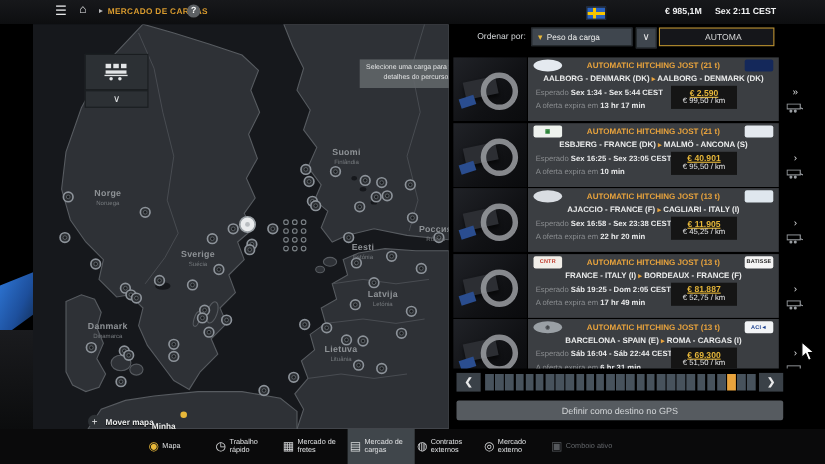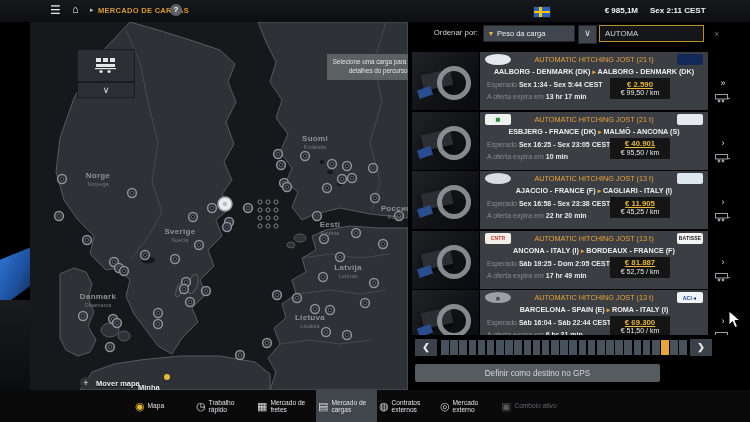--- a/index.html
+++ b/index.html
@@ -53,41 +53,41 @@
   #sort-label{left:404px;top:28px;width:74px;text-align:right;font-size:7.8px;color:#cfd2d4;}
   #sort-dropdown{left:483px;top:25px;width:92px;height:17px;background:#3f464e;border:1px solid #23272b;
     display:flex;align-items:center;gap:4px;padding:0 5px;box-sizing:border-box;}
   #weight-icon{color:#e8b83a;font-size:8px;}
   #sort-value{color:#eceded;font-size:7.5px;}
   #sort-chevron-btn{left:578px;top:25px;width:17px;height:17px;background:#3f464e;border:1px solid #23272b;
     color:#e8e9ea;font-size:9px;text-align:center;line-height:15px;}
   #search-box{left:599px;top:25px;width:105px;height:17px;background:#15161a;border:1px solid #b98f2e;
     display:flex;align-items:center;box-sizing:border-box;padding:0 5px;}
   #search-input{flex:1;background:transparent;border:0;outline:0;color:#d8d9da;font-size:7.8px;
-    font-family:"Liberation Sans",sans-serif;padding:0;}
+    font-family:"Liberation Sans",sans-serif;padding:0;margin-left:36px;}
   #search-clear{color:#6f7377;font-size:9px;}
 
   
   #cargo-list{left:412px;top:52px;width:322px;height:283px;overflow:hidden;}
   .cargo-item{position:relative;width:322px;height:58px;margin-bottom:1.5px;}
   .cargo-thumb{position:absolute;left:0;top:0;width:67px;height:58px;
     background:linear-gradient(135deg,#202227 0%,#101114 60%,#0a0b0d 100%);overflow:hidden;}
   .thumb-ring{position:absolute;right:8px;top:14px;width:24px;height:24px;border-radius:50%;
     border:5px solid #9b9ea2;opacity:.85;}
   .thumb-body{position:absolute;left:10px;top:20px;width:30px;height:16px;background:#2c2e33;
     transform:rotate(-12deg);box-shadow:0 3px 4px rgba(0,0,0,.6);}
   .thumb-blue{position:absolute;left:6px;top:36px;width:14px;height:9px;background:#2a4d8f;transform:rotate(-18deg);}
   .cargo-card{position:absolute;left:68px;top:0;width:228px;height:58px;background:#3b3e42;}
   .cargo-title-row{position:absolute;left:0;top:2px;width:100%;height:12px;}
   .cargo-logo{position:absolute;top:0;width:26px;height:11px;font-size:5px;font-weight:bold;
     display:flex;align-items:center;justify-content:center;overflow:hidden;letter-spacing:.2px;}
   .logo-left{left:5px;}
   .logo-right{right:5px;}
   .cargo-title{position:absolute;left:34px;right:34px;top:1px;text-align:center;
-    color:#e8a33d;font-size:7.3px;font-weight:normal;white-space:nowrap;}
+    color:#e8a33d;font-size:7.3px;font-weight:bold;white-space:nowrap;}
   .cargo-route{position:absolute;left:0;top:15px;width:100%;text-align:center;color:#eceded;
     font-size:7.2px;font-weight:bold;white-space:nowrap;}
   .route-arrow{color:#e8a33d;font-size:6.5px;}
   .cargo-line1{position:absolute;left:7px;top:29px;font-size:7px;color:#8a8d90;white-space:nowrap;}
   .cargo-line2{position:absolute;left:7px;top:41px;font-size:7px;color:#8a8d90;white-space:nowrap;}
   .cargo-line1 b,.cargo-line2 b{color:#e9eaeb;}
   .price-box{position:absolute;left:130px;top:26px;width:60px;height:21px;background:#151515;
     display:flex;flex-direction:column;align-items:center;justify-content:center;gap:1px;}
   .price-main{color:#e8b83a;font-size:7.8px;font-weight:bold;line-height:1;text-decoration:underline;}
   .price-km{color:#e9eaeb;font-size:7px;line-height:1;}
@@ -99,21 +99,21 @@
   #h-scrollbar{left:415px;top:339px;width:297px;height:17px;}
   .sb-arrow{position:absolute;top:0;width:22px;height:17px;background:#3a4148;color:#e9eaeb;
     font-size:9px;font-weight:bold;text-align:center;line-height:17px;}
   #sb-left{left:0;}
   #sb-right{left:275px;}
   #scroll-segments{position:absolute;left:26px;top:1px;width:246px;height:15px;display:flex;gap:1.6px;}
   .sb-seg{flex:1;background:#47525c;}
   .sb-seg.active{background:#e8a33d;}
 
   
-  #gps-btn{left:415px;top:364px;width:245px;height:18px;background:#565b60;border-radius:2px;
+  #gps-btn{left:415px;top:364px;width:297px;height:18px;background:#565b60;border-radius:2px;
     color:#d3d6d8;font-size:8.2px;display:flex;align-items:center;justify-content:center;}
 
   
   #navbar{left:0;top:390px;width:750px;height:32px;background:#0a0a0b;}
   #nav-items{position:absolute;left:133px;top:0;height:32px;display:flex;}
   .nav-item{position:relative;width:61px;height:32px;display:flex;align-items:center;gap:3px;
     padding:0 2px;box-sizing:border-box;}
   .nav-item.active{background:#40464b;}
   .nav-icon{font-size:11px;line-height:1;flex:none;}
   .nav-label{font-size:6.6px;line-height:1.1;color:#dfe1e3;}
@@ -599,21 +599,21 @@
           <div class="thumb-ring"></div>
           <div class="thumb-blue"></div>
       </div>
       <div class="cargo-card">
         <div class="cargo-title-row">
           <span class="cargo-logo logo-left" style="background: rgb(242, 239, 233); color: rgb(192, 57, 43); border-radius: 2px;">CNTR</span>
           <span class="cargo-title">AUTOMATIC HITCHING JOST (13 t)</span>
           <span class="cargo-logo logo-right" style="background: rgb(245, 245, 245); color: rgb(26, 26, 26); border-radius: 2px;">BATISSE</span>
         </div>
         <div class="cargo-route">
-          <span>ANCONA - ITALY (I)</span>
+          <span>FRANCE - ITALY (I)</span>
           <span class="route-arrow">▸</span>
           <span>BORDEAUX - FRANCE (F)</span>
         </div>
         <div class="cargo-line1">
           <span>Esperado</span> <b>Sáb 19:25 - Dom 2:05 CEST</b>
         </div>
         <div class="cargo-line2">
           <span>A oferta expira em</span> <b>17 hr 49 min</b>
         </div>
         <div class="price-box">
@@ -639,21 +639,21 @@
       </div>
       <div class="cargo-card">
         <div class="cargo-title-row">
           <span class="cargo-logo logo-left" style="background: rgb(154, 160, 165); color: rgb(69, 73, 77); border-radius: 50%;">◉</span>
           <span class="cargo-title">AUTOMATIC HITCHING JOST (13 t)</span>
           <span class="cargo-logo logo-right" style="background: rgb(242, 244, 246); color: rgb(26, 63, 143); border-radius: 2px;">ACI◄</span>
         </div>
         <div class="cargo-route">
           <span>BARCELONA - SPAIN (E)</span>
           <span class="route-arrow">▸</span>
-          <span>ROMA - ITALY (I)</span>
+          <span>ROMA - CARGAS (I)</span>
         </div>
         <div class="cargo-line1">
           <span>Esperado</span> <b>Sáb 16:04 - Sáb 22:44 CEST</b>
         </div>
         <div class="cargo-line2">
           <span>A oferta expira em</span> <b>6 hr 31 min</b>
         </div>
         <div class="price-box">
           <div class="price-main">€ 69.300</div>
           <div class="price-km">€ 51,50 / km</div>

